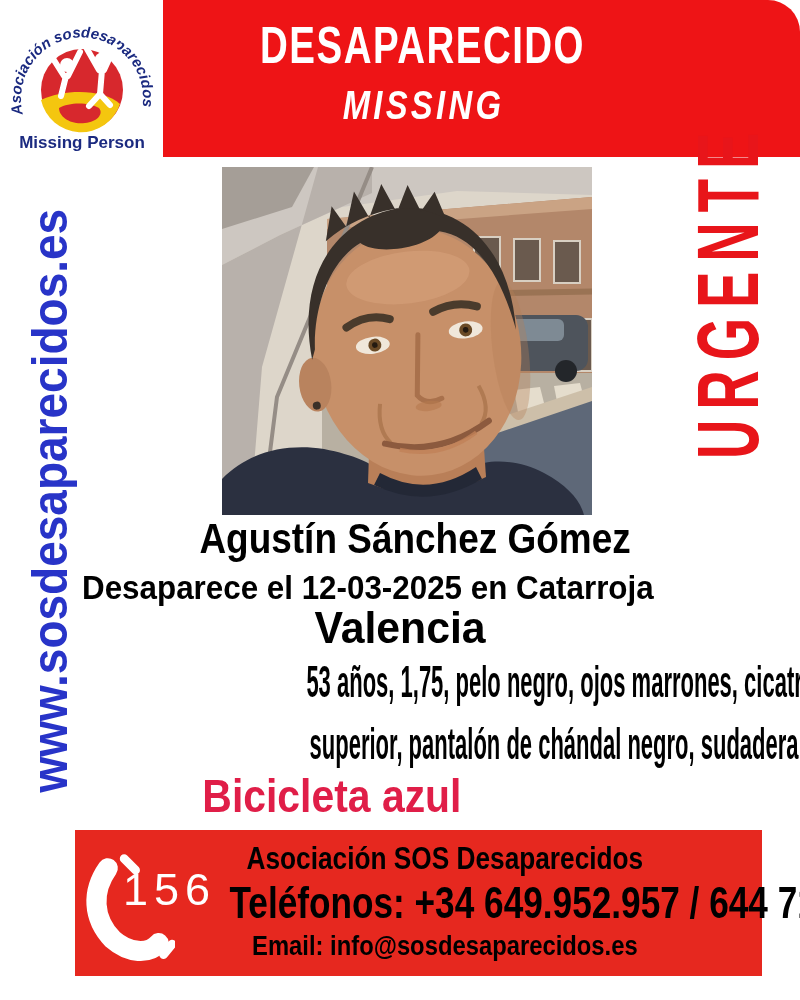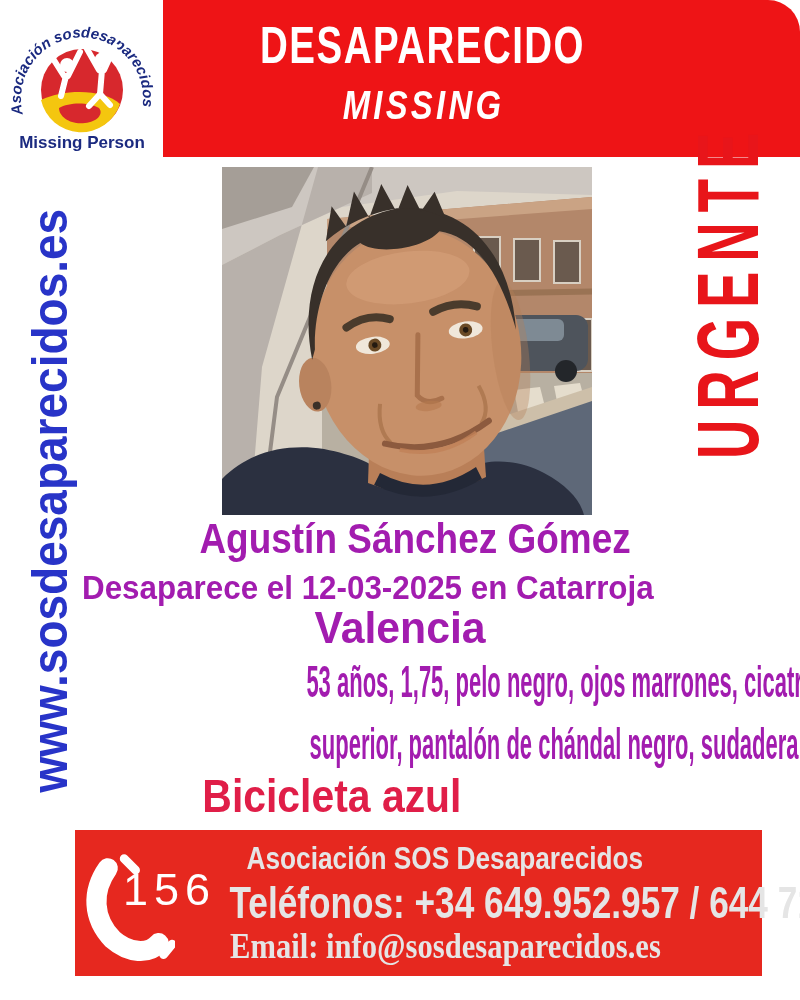--- a/index.html
+++ b/index.html
@@ -27,46 +27,46 @@
   .urgent-vertical { position:absolute; left:538px; top:339px; width:380px; height:66px; line-height:66px;
                      transform:rotate(-90deg); text-align:center; color:#e8151a; font-weight:bold;
                      font-size:88px; white-space:nowrap; }
   .urgent-vertical span { display:inline-block; transform:scaleX(0.62); letter-spacing:16px; margin-right:-16px; }
 
   
   .photo { position:absolute; left:222px; top:167px; width:370px; height:348px; overflow:hidden; }
   .photo svg { width:100%; height:100%; display:block; }
 
   
-  .txt-line { position:absolute; text-align:center; color:#a21caf; font-weight:bold; white-space:nowrap; }
+  .txt-line { position:absolute; text-align:center; color:#000000; font-weight:bold; white-space:nowrap; }
   .txt-line > span { display:inline-block; white-space:nowrap; }
   .person-name { left:30px; top:514px; width:770px; font-size:42px; line-height:50px; }
   .person-name span { transform:scaleX(0.88); }
   .disapp-1 { left:0; top:568px; width:736px; font-size:33px; line-height:40px; }
   .disapp-1 span { transform:scaleX(0.95); }
   .disapp-2 { left:0; top:608px; width:800px; font-size:45px; line-height:40px; }
   .disapp-2 span { transform:scaleX(0.95); }
   .desc-1 { left:5px; top:656px; width:800px; font-size:44px; line-height:52px; }
   .desc-1 span { transform:scaleX(0.50); }
   .desc-2 { left:18px; top:718px; width:800px; font-size:44px; line-height:52px; }
   .desc-2 span { transform:scaleX(0.50); }
   .bike-line { left:0; top:770px; width:664px; font-size:47px; line-height:52px; color:#e01e48; }
   .bike-line span { transform:scaleX(0.87); }
 
   
   .footer-band { position:absolute; left:75px; top:830px; width:687px; height:146px; background:#e6281f; }
   .phone-icon { position:absolute; left:4px; top:24px; width:96px; height:112px; }
   .emergency { position:absolute; left:48px; top:34px; font-size:45px; font-weight:normal; color:#fff; letter-spacing:6px; }
-  .f-line { position:absolute; left:70px; width:600px; text-align:center; color:#e5e5e5; font-weight:bold; white-space:nowrap; }
+  .f-line { position:absolute; left:70px; width:600px; text-align:center; color:#000000; font-weight:bold; white-space:nowrap; }
   .f-line > span { display:inline-block; white-space:nowrap; }
   .f-org   { top:8px;  font-size:32px; line-height:40px; }
   .f-org span { transform:scaleX(0.82); }
   .f-tel   { top:52px; font-size:44px; line-height:42px; }
   .f-tel span { transform:scaleX(0.80); }
-  .f-mail  { top:98px; font-size:36px; line-height:36px;font-family:Liberation Serif, serif; }
+  .f-mail  { top:98px; font-size:28px; line-height:36px; }
   .f-mail span { transform:scaleX(0.85); }
 </style>
 </head>
 <body>
 
 <div class="poster">
 
   <div class="header-band">
     <div class="header-inner">
       <div class="header-title"><span>DESAPARECIDO</span></div>

